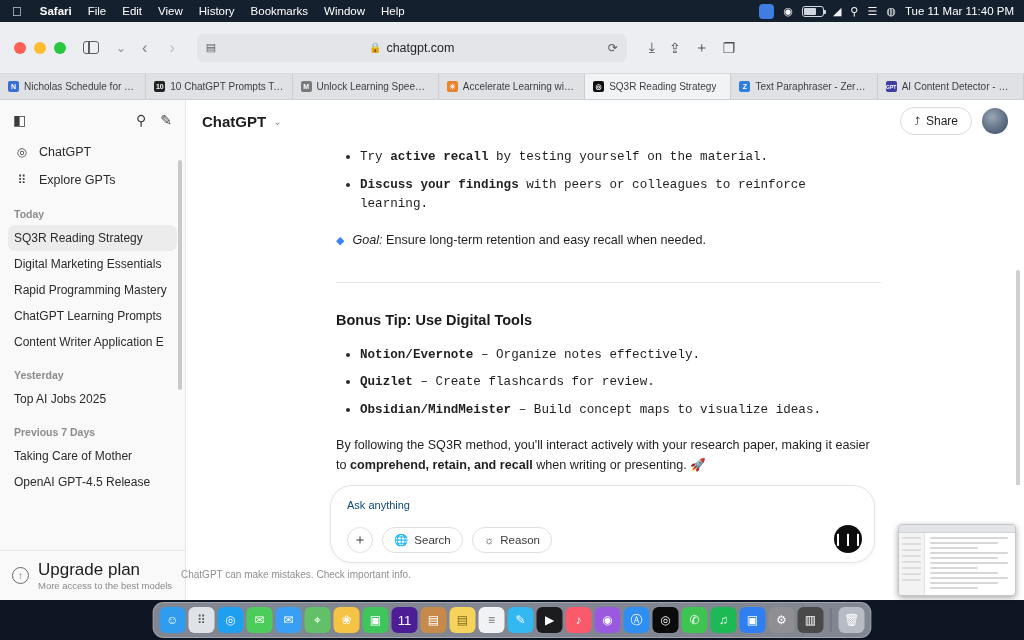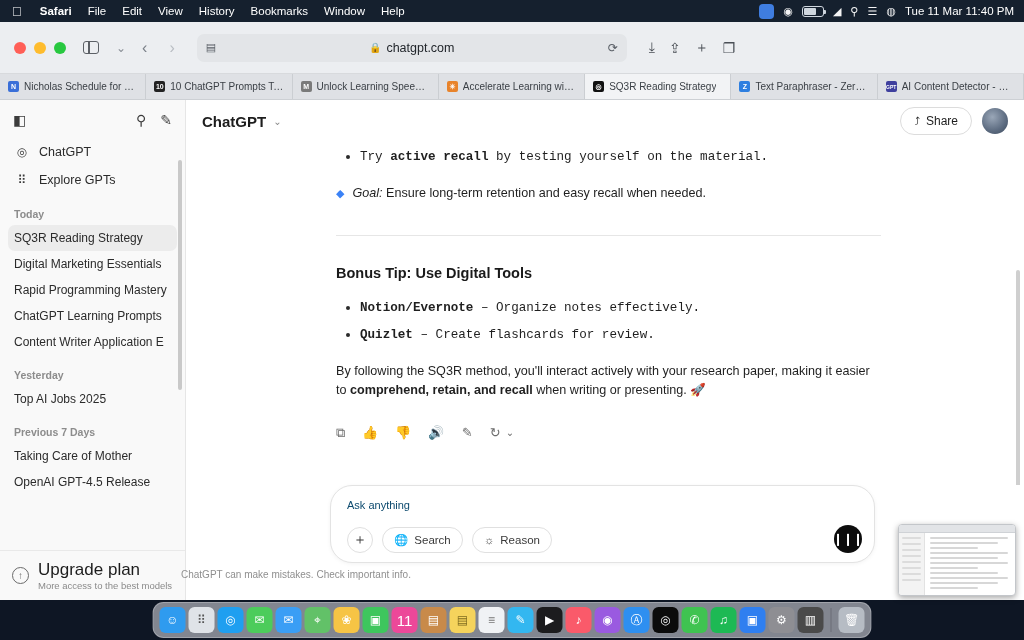--- a/index.html
+++ b/index.html
@@ -361,37 +361,43 @@
           </span>
         </div>
 
         <div class="convo">
           <div class="convo-inner">
 
             <ul class="bullets">
               <li>
                 <span>Try </span><b>active recall</b><span> by testing yourself on the material.</span>
               </li>
+              <li>
+                <b>Discuss your findings</b><span> with peers or colleagues to reinforce learning.</span>
+              </li>
             </ul>
 
             <div class="goal-line">
               <span class="goal-diamond">◆</span>
               <span><i>Goal:</i> <span>Ensure long-term retention and easy recall when needed.</span></span>
             </div>
 
             <div class="hr"></div>
 
             <h3 class="sec">Bonus Tip: Use Digital Tools</h3>
 
             <ul class="bullets">
               <li>
                 <b>Notion/Evernote</b><span> – Organize notes effectively.</span>
               </li>
               <li>
                 <b>Quizlet</b><span> – Create flashcards for review.</span>
+              </li>
+              <li>
+                <b>Obsidian/MindMeister</b><span> – Build concept maps to visualize ideas.</span>
               </li>
             </ul>
 
             <div class="para">
               <span>By following the SQ3R method, you'll interact actively with your research paper, making it easier to </span><b>comprehend, retain, and recall</b><span> when writing or presenting. 🚀</span>
             </div>
 
             <div class="actions">
               <span>⧉</span>
               <span>👍</span>
@@ -464,21 +470,21 @@
 
   <div class="dock">
     <div class="app" style="background:#2f9bef">☺</div>
     <div class="app" style="background:#dfe3e8;color:#555">⠿</div>
     <div class="app" style="background:#1f9ff0">◎</div>
     <div class="app" style="background:#4ccc5b">✉</div>
     <div class="app" style="background:#3a9ef5">✉</div>
     <div class="app" style="background:#62c168">⌖</div>
     <div class="app" style="background:#f6c445">❀</div>
     <div class="app" style="background:#3ec65d">▣</div>
-    <div class="app" style="background:#ec4899;font-size:15px">11</div>
+    <div class="app" style="background:#4c1d95;font-size:13px">11</div>
     <div class="app" style="background:#c88a4a">▤</div>
     <div class="app" style="background:#f5d35c;color:#806c20">▤</div>
     <div class="app" style="background:#f0f2f5;color:#777">≡</div>
     <div class="app" style="background:#33b7f0">✎</div>
     <div class="app" style="background:#1c1c1e">▶</div>
     <div class="app" style="background:#fa5a6a">♪</div>
     <div class="app" style="background:#9a5ae0">◉</div>
     <div class="app" style="background:#2e8ff0">Ⓐ</div>
     <div class="app" style="background:#0b0b0b">◎</div>
     <div class="app" style="background:#3fc351">✆</div>

